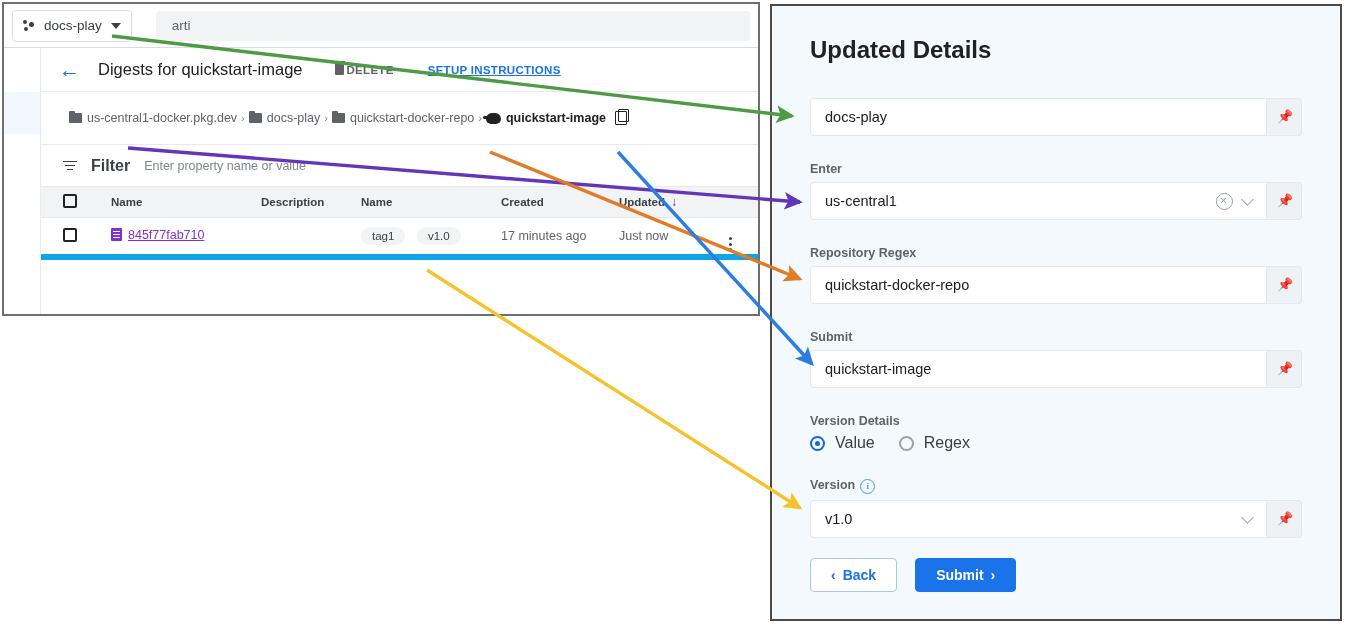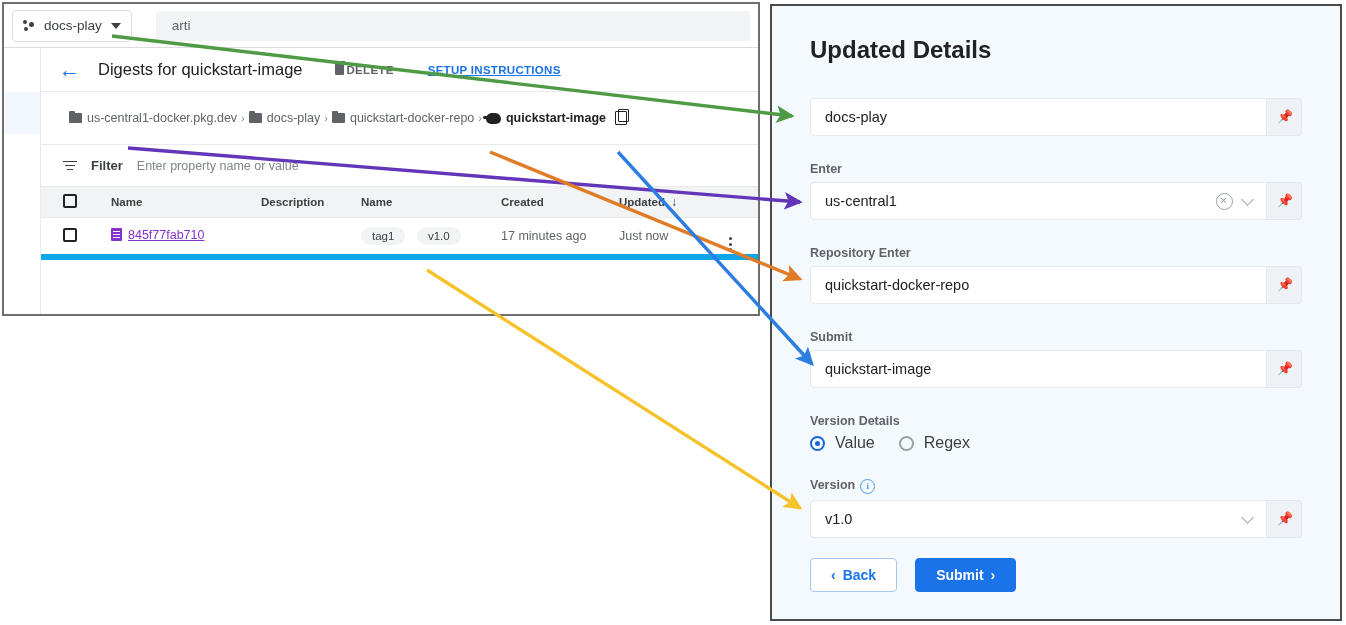--- a/index.html
+++ b/index.html
@@ -89,21 +89,21 @@
 
   .filter-bar{
     height:42px;display:flex;align-items:center;gap:14px;padding:0 22px;
     border-top:1px solid #e8eaed;box-sizing:border-box;
   }
   .filter-ic{width:14px;height:10px;position:relative;flex:none;}
   .filter-ic i{position:absolute;left:0;height:1.8px;background:#3c4043;display:block;}
   .filter-ic i:nth-child(1){top:0;width:14px;}
   .filter-ic i:nth-child(2){top:4px;width:10px;left:2px;}
   .filter-ic i:nth-child(3){top:8px;width:6px;left:4px;}
-  .filter-label{font-size:13px;font-weight:bold;color:#3c4043;}
+  .filter-label{font-size:16px;font-weight:bold;color:#3c4043;}
   .filter-ph{font-size:12.5px;color:#80868b;}
 
   table.digests{width:100%;border-collapse:collapse;table-layout:fixed;}
   table.digests thead tr{background:#f1f3f4;}
   table.digests th{
     font-size:11.5px;font-weight:bold;color:#3c4043;text-align:left;
     padding:7px 0;border-top:1px solid #e8eaed;border-bottom:1px solid #e8eaed;
   }
   table.digests td{
     font-size:12.5px;color:#5f6368;padding:9px 0;border-bottom:6px solid #0ea5e9;
@@ -334,21 +334,21 @@
         <span class="clear-ic"></span>
         <span class="chev"></span>
       </div>
       <div class="pin-box">
         <span class="pin">📌</span>
       </div>
     </div>
   </div>
 
   <div class="field-group">
-    <div class="field-label">Repository Enter</div>
+    <div class="field-label">Repository Regex</div>
     <div class="field-row">
       <div class="field-box">
         <span class="field-val">quickstart-docker-repo</span>
       </div>
       <div class="pin-box">
         <span class="pin">📌</span>
       </div>
     </div>
   </div>
 

